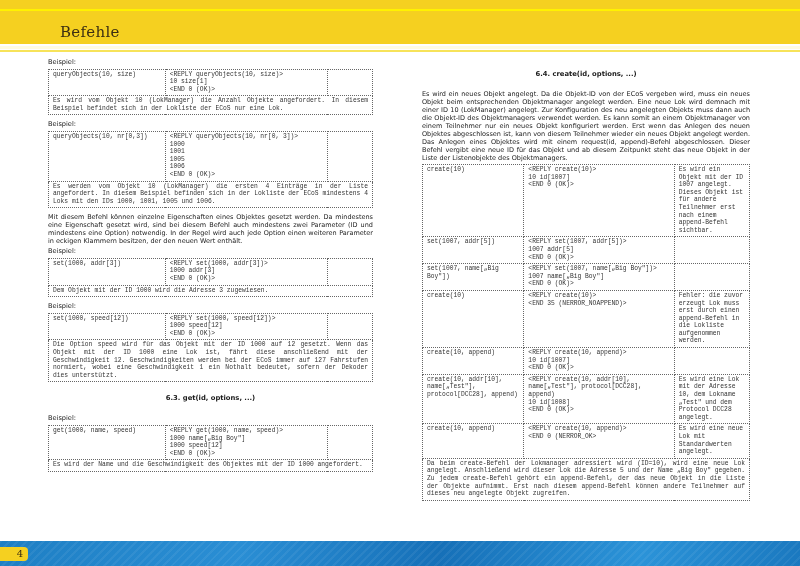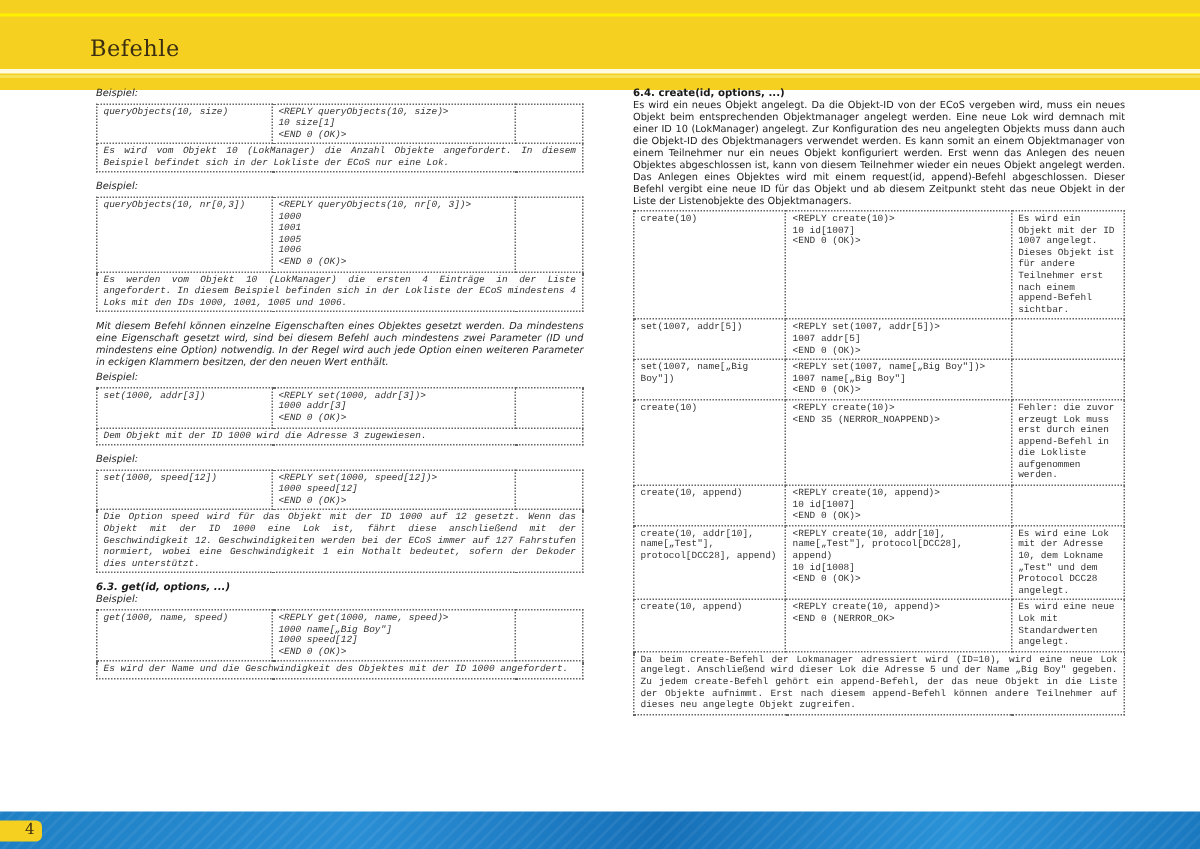--- a/index.html
+++ b/index.html
@@ -1,29 +1,29 @@
 <!DOCTYPE html>
 <html><head>
 <meta charset="utf-8">
 <style>
   html, body { margin:0; padding:0; }
   body { width:800px; height:566px; position:relative; overflow:hidden; background:#ffffff;
          font-family:"DejaVu Sans", sans-serif; color:#1a1a1a; }
-  .header { position:absolute; left:0; top:0; width:800px; height:60px; background:#f5d020; }
+  .header { position:absolute; left:0; top:0; width:800px; height:44px; background:#f5d020; }
   .header .topline { position:absolute; left:0; top:9px; width:800px; height:2px; background:#fff200; }
   .header .title { position:absolute; left:60px; top:23px; font-family:"DejaVu Serif", serif; font-size:15px; color:#3b2e12; letter-spacing:0.3px; }
   .header .bot1 { position:absolute; left:0; top:46px; width:800px; height:3px; background:#fffbe0; }
   .header .bot2 { position:absolute; left:0; top:50px; width:800px; height:2px; background:#f7e35a; }
 
   .col { position:absolute; top:58px; }
-  .col.left { left:64px; width:325px;font-style:italic; }
+  .col.left { left:48px; width:325px; }
   .col.right { left:422px; width:328px; }
 
   .label { font-size:6.6px; color:#222; margin:0 0 2px 0; line-height:8.5px; }
-  .sec-title { font-size:6.8px; font-weight:bold; margin:0; line-height:8px; }
+  .sec-title { font-size:6.8px; font-weight:bold; margin:12px; line-height:8px;text-align:center; }
   .para { font-size:6.5px; line-height:8px; margin:0 0 2px 0; text-align:justify; color:#222; }
 
   table.ex { border-collapse:collapse; width:100%; margin:0 0 5px 0; table-layout:fixed; }
   table.ex td { border:1px dotted #666; vertical-align:top; padding:1px 4px 2px 4px;
                 font-family:"Liberation Mono", monospace; font-size:6.3px; line-height:7.6px; color:#333; }
   table.ex td.desc { text-align:justify; }
   .code-line { display:block; white-space:pre-wrap; }
 
   .footer { position:absolute; left:0; top:541px; width:800px; height:25px;
             background:linear-gradient(100deg,#1e7fc4 0%,#2a8ed4 30%,#1670b8 55%,#2b93d8 80%,#1a78bf 100%); }

